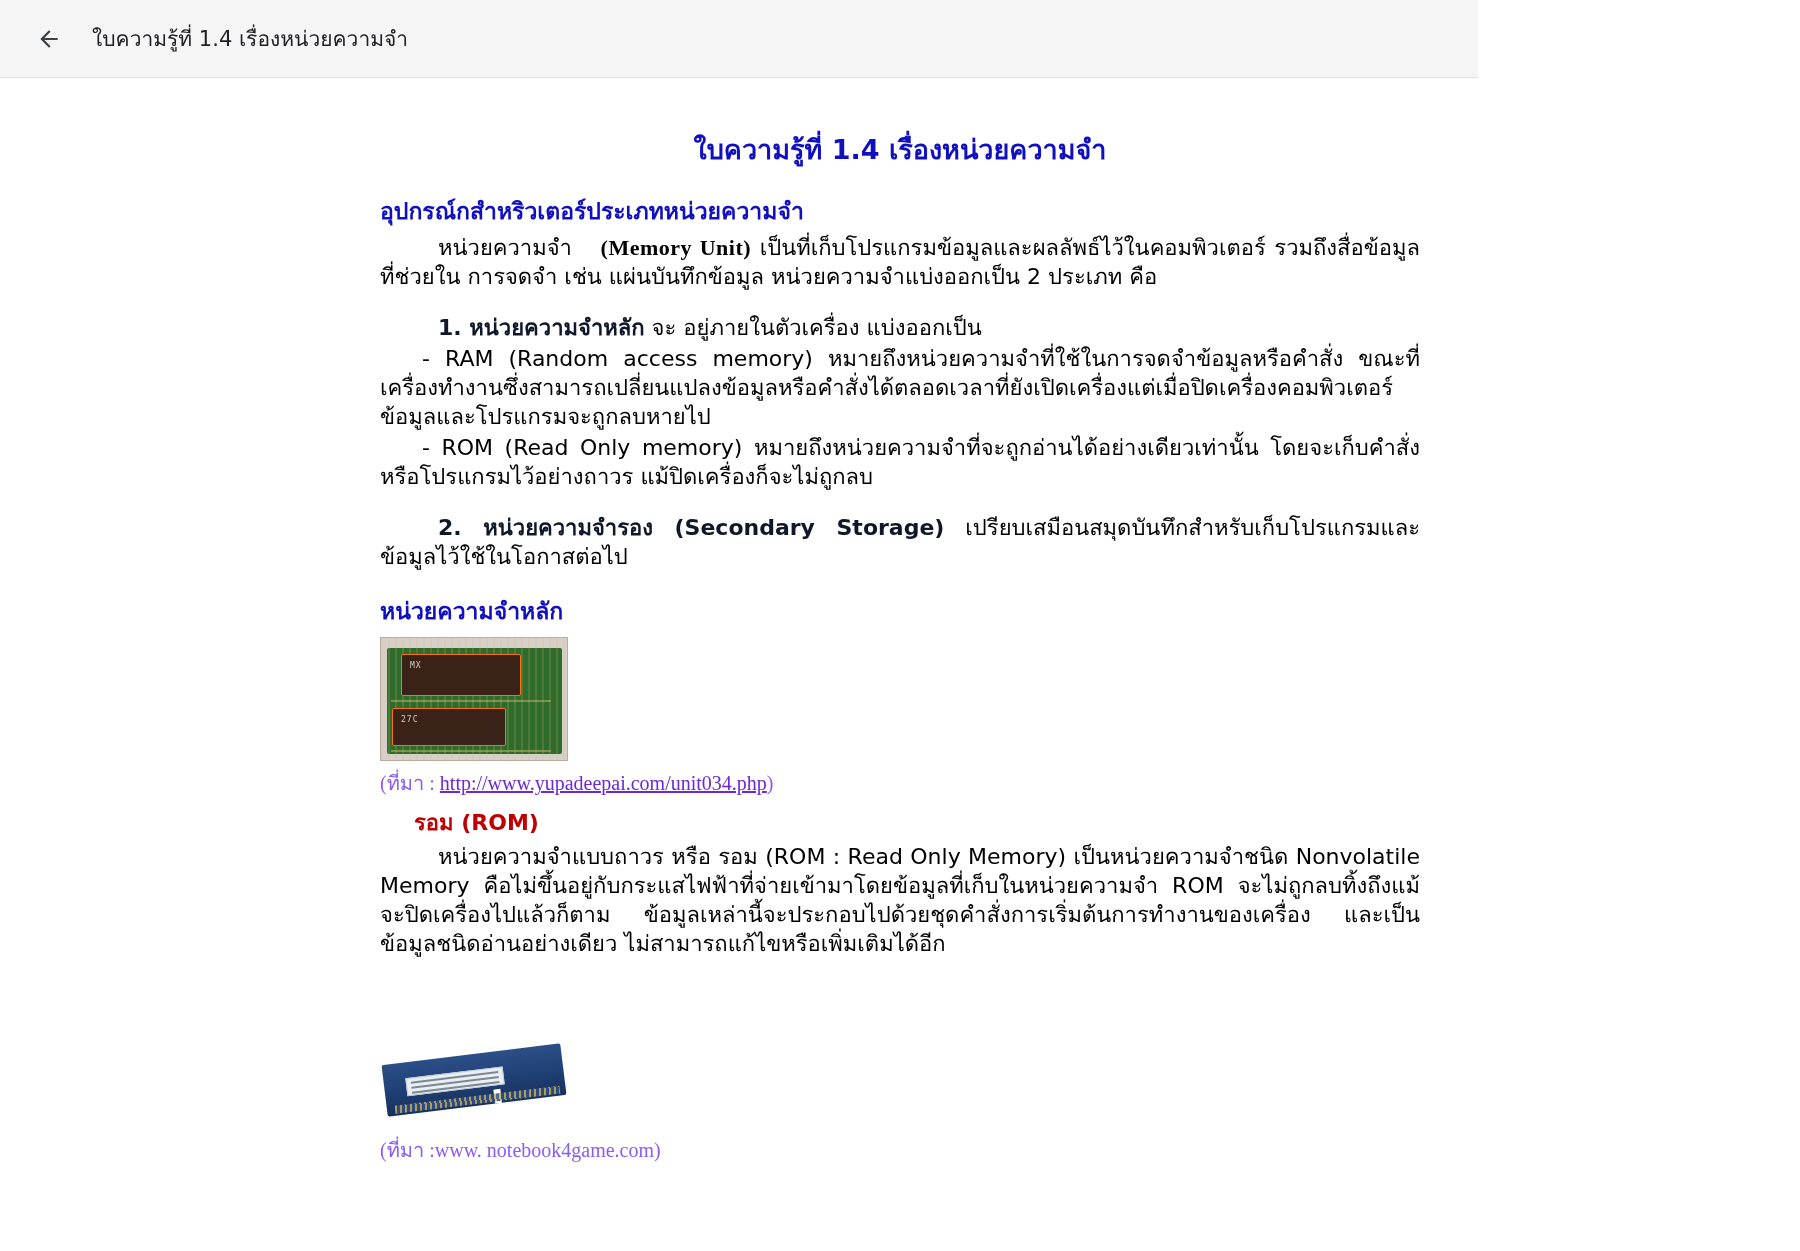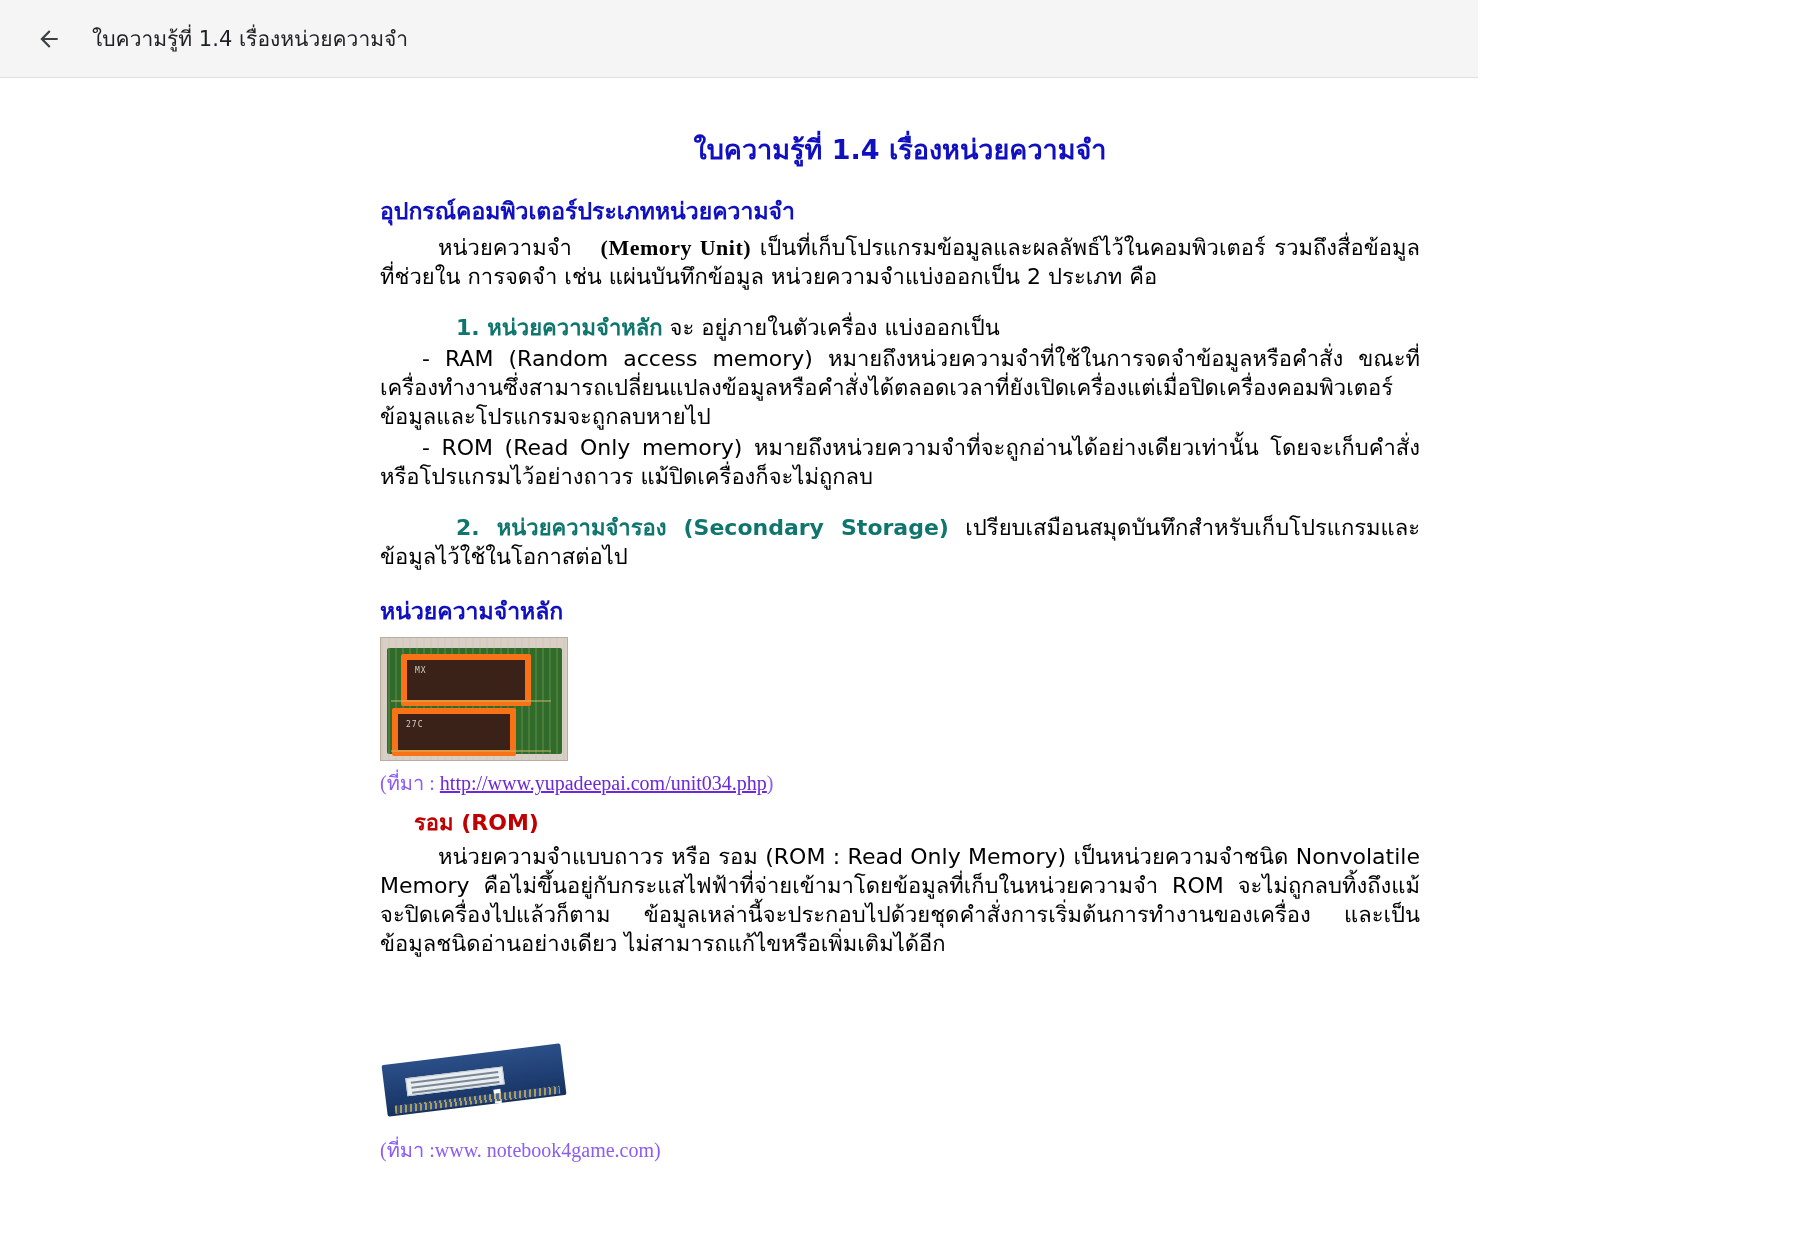--- a/index.html
+++ b/index.html
@@ -85,21 +85,21 @@
     color: #000000;
     margin: 0 0 2px 0;
     text-align: justify;
     font-family: "DejaVu Sans", "Liberation Sans", sans-serif;
   }
   p.body.indent { text-indent: 58px; }
   p.body.indent-sm { text-indent: 42px; }
   .gap { height: 20px; }
 
   .kw-bold { font-weight: bold; }
-  .kw-red { color: #0f766e; font-weight: bold; margin-left: 18px; }
+  .kw-red { color: #0f172a; font-weight: bold; }
   .kw-serif { font-family: "Liberation Serif", serif; }
   .spaced { letter-spacing: 0.5px; margin-left: 20px; }
 
   
   .figure { margin: 8px 0 0 0; }
   .img-ram-module {
     width: 186px;
     height: 122px;
     position: relative;
     background: #d8cfc8;
@@ -109,21 +109,21 @@
   }
   .img-ram-module .board {
     position: absolute;
     left: 6px; top: 10px; right: 5px; bottom: 6px;
     background: #2f6b2a;
     border-radius: 2px;
   }
   .img-ram-module .chip {
     position: absolute;
     background: #3a2218;
-    border: 6px solid #f97316;
+    border: 1px solid #f97316;
     border-radius: 2px;
   }
   .img-ram-module .chip.c1 { left: 20px; top: 16px; width: 118px; height: 40px; }
   .img-ram-module .chip.c2 { left: 11px; top: 70px; width: 112px; height: 36px; }
   .img-ram-module .chip .lbl {
     position: absolute; left: 8px; top: 6px;
     color: #d9cfc6; font-size: 8px; letter-spacing: 1px;
     font-family: "DejaVu Sans Mono", monospace;
   }
   .img-ram-module .pins {
@@ -211,21 +211,21 @@
     </span>
   </div>
   <div class="appbar-title">ใบความรู้ที่ 1.4 เรื่องหน่วยความจำ</div>
 </div>
 
 <div class="doc-scroll">
   <div class="page">
 
     <div class="doc-title">ใบความรู้ที่ 1.4 เรื่องหน่วยความจำ</div>
 
-    <div class="heading-blue">อุปกรณ์คอมพิวเตอร์ประเภทหน่วยความจำ</div>
+    <div class="heading-blue">อุปกรณ์กสำหริวเตอร์ประเภทหน่วยความจำ</div>
 
     <p class="body indent">
       <span>หน่วยความจำ</span>
       <span class="kw-bold kw-serif spaced">(Memory     Unit)</span>
       <span>เป็นที่เก็บโปรแกรมข้อมูลและผลลัพธ์ไว้ในคอมพิวเตอร์ รวมถึงสื่อข้อมูลที่ช่วยใน  การจดจำ เช่น  แผ่นบันทึกข้อมูล  หน่วยความจำแบ่งออกเป็น 2 ประเภท คือ</span>
     </p>
 
     <div class="gap"></div>
 
     <p class="body indent">

